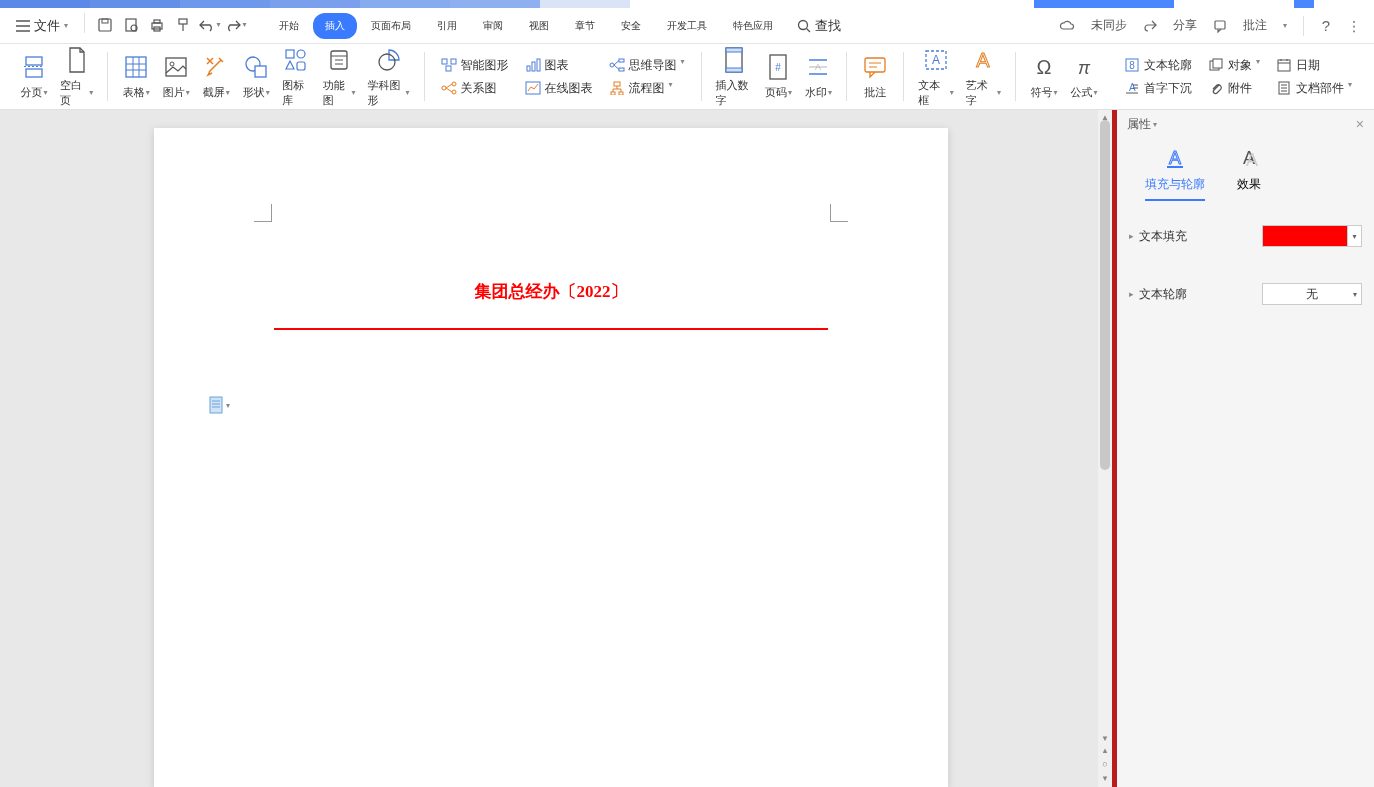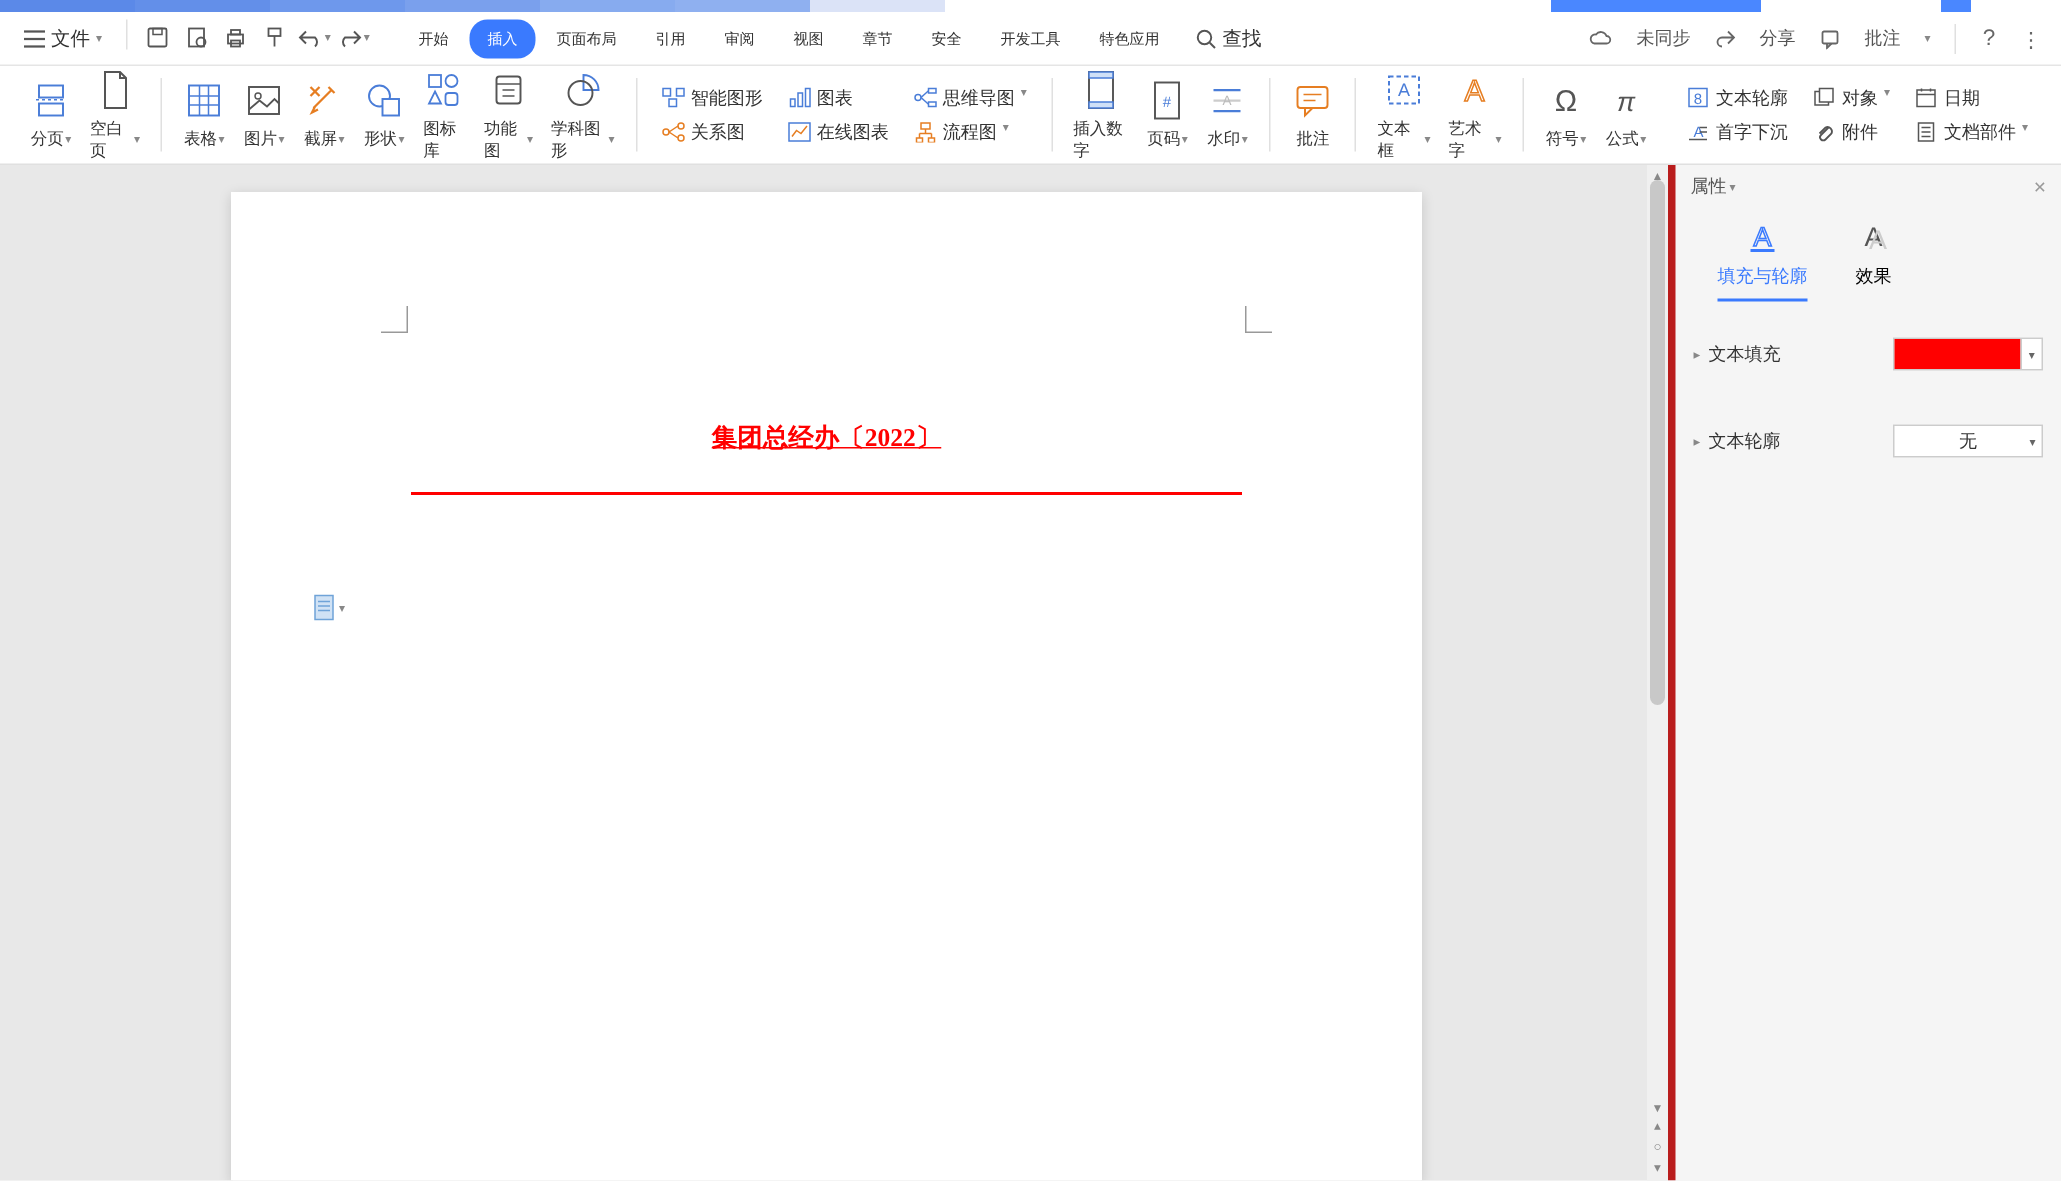--- a/index.html
+++ b/index.html
@@ -47,21 +47,21 @@
     .dd { font-size: 8px; color: #888; }
 
     
     .canvas-area { position: absolute; top: 110px; left: 0; right: 262px; bottom: 0; background: #e8e8e8; overflow: hidden; }
     .page-wrap { position: absolute; top: 18px; left: 154px; }
     .page { width: 794px; height: 660px; background: #fff; box-shadow: 0 2px 8px rgba(0,0,0,0.15); position: relative; }
     .page .corner { position: absolute; width: 18px; height: 18px; }
     .page .corner.tl { top: 76px; left: 100px; border-right: 1px solid #999; border-bottom: 1px solid #999; }
     .page .corner.tr { top: 76px; right: 100px; border-left: 1px solid #999; border-bottom: 1px solid #999; }
     .doc-title { position: absolute; top: 108px; left: 0; right: 0; text-align: center; font-size: 29px; font-weight: bold; color: #ff0000; letter-spacing: 1px; font-family: "SimSun", serif; }
-    .doc-subtitle { position: absolute; top: 152px; left: 0; right: 0; text-align: center; font-size: 17px; font-weight: bold; color: #ff0000; font-family: "SimSun", serif; text-decoration: underline; }
+    .doc-subtitle { position: absolute; top: 152px; left: 0; right: 0; text-align: center; font-size: 17px; font-weight: bold; color: #ff0000; font-family: "SimSun", serif; }
     .doc-line { position: absolute; top: 200px; left: 120px; right: 120px; height: 2px; background: #ff0000; }
 
     .reading-badge { position: absolute; left: 208px; top: 286px; display: flex; align-items: center; gap: 2px; cursor: pointer; }
     .reading-badge .ic { width: 16px; height: 18px; }
 
     
     .vscroll { position: absolute; top: 110px; right: 262px; bottom: 0; width: 14px; background: #f0f0f0; }
     .vscroll .thumb { position: absolute; top: 10px; left: 2px; right: 2px; height: 350px; background: #c8c8c8; border-radius: 5px; }
     .vscroll .arrow { position: absolute; left: 0; right: 0; height: 14px; display: flex; align-items: center; justify-content: center; font-size: 8px; color: #888; cursor: pointer; }
     .vscroll .arrow.up { top: 0; }

